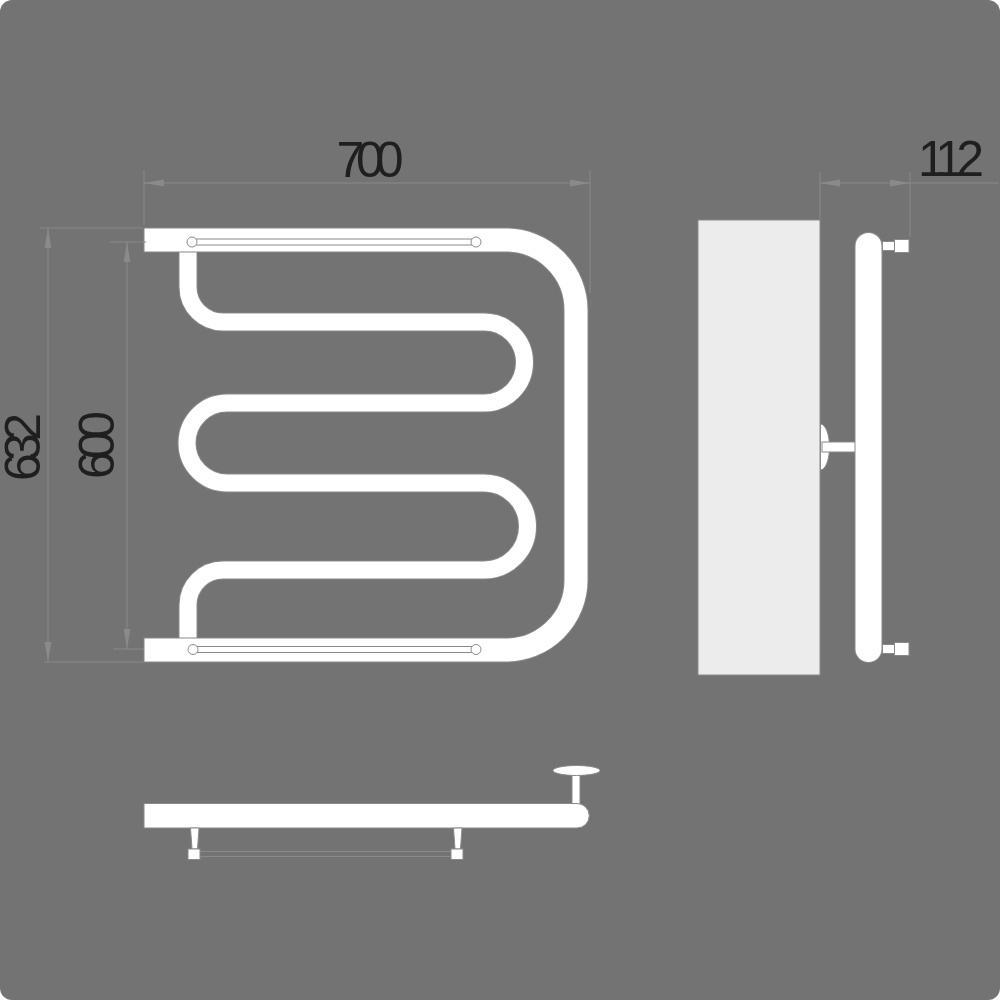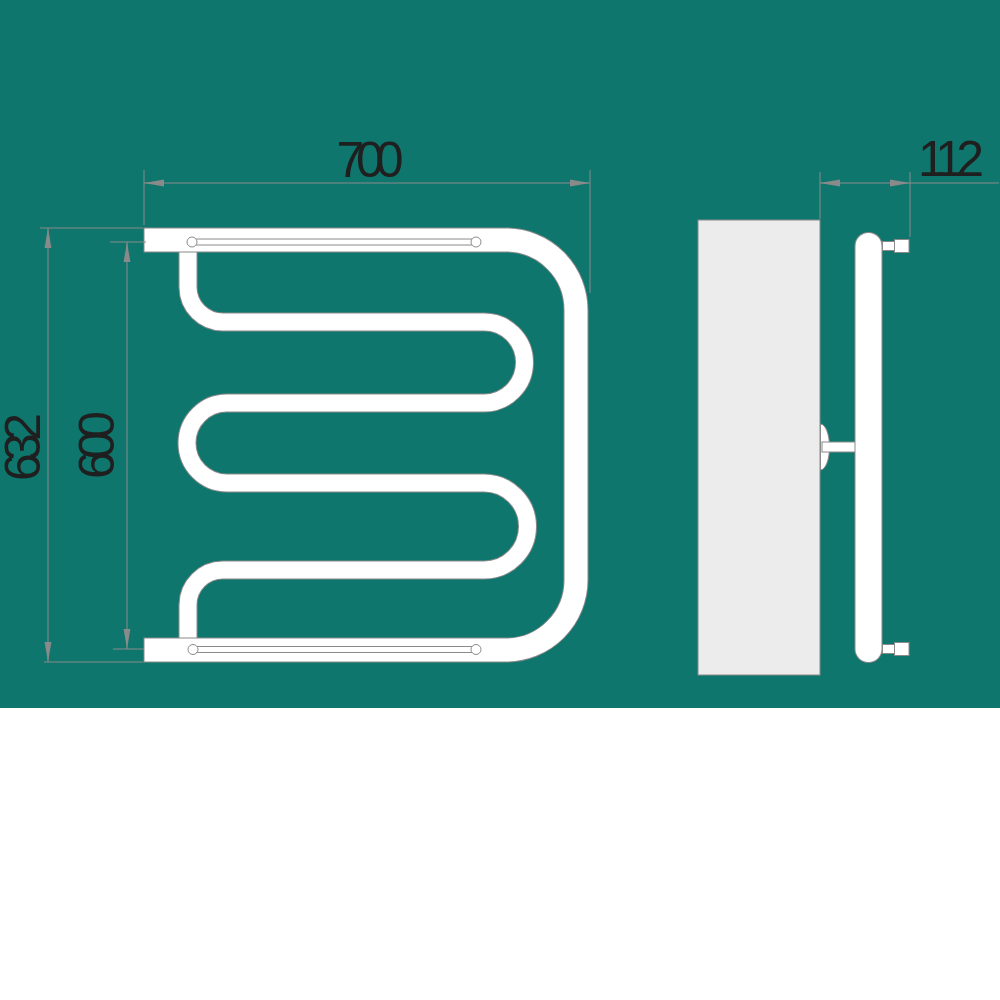--- a/index.html
+++ b/index.html
@@ -1,21 +1,22 @@
 <!DOCTYPE html>
 <html><head>
 <meta charset="utf-8">
 <style>
   html,body{margin:0;padding:0;background:#fff;}
   .canvas{
     position:relative;
-    width:1000px;height:708px;
-    background:#0f766e;
+    width:1000px;height:1000px;
+    background:#737373;
     font-family:"Liberation Sans", sans-serif;
     overflow:hidden;
+    border-radius:12px;
   }
   svg{display:block;}
   .pipe-outer{fill:none;stroke:#8a8a8a;stroke-width:25;}
   .pipe-inner{fill:none;stroke:#ffffff;stroke-width:23;}
   .coil-outer{fill:none;stroke:#8a8a8a;stroke-width:19;}
   .coil-inner{fill:none;stroke:#ffffff;stroke-width:17;}
   .thin{fill:none;stroke:#8a8a8a;stroke-width:1;}
   .whitefill{fill:#ffffff;stroke:#8a8a8a;stroke-width:1;}
   .wallfill{fill:#ececec;stroke:#8a8a8a;stroke-width:1;}
   .dimline{fill:none;stroke:#8a8a8a;stroke-width:1;}

